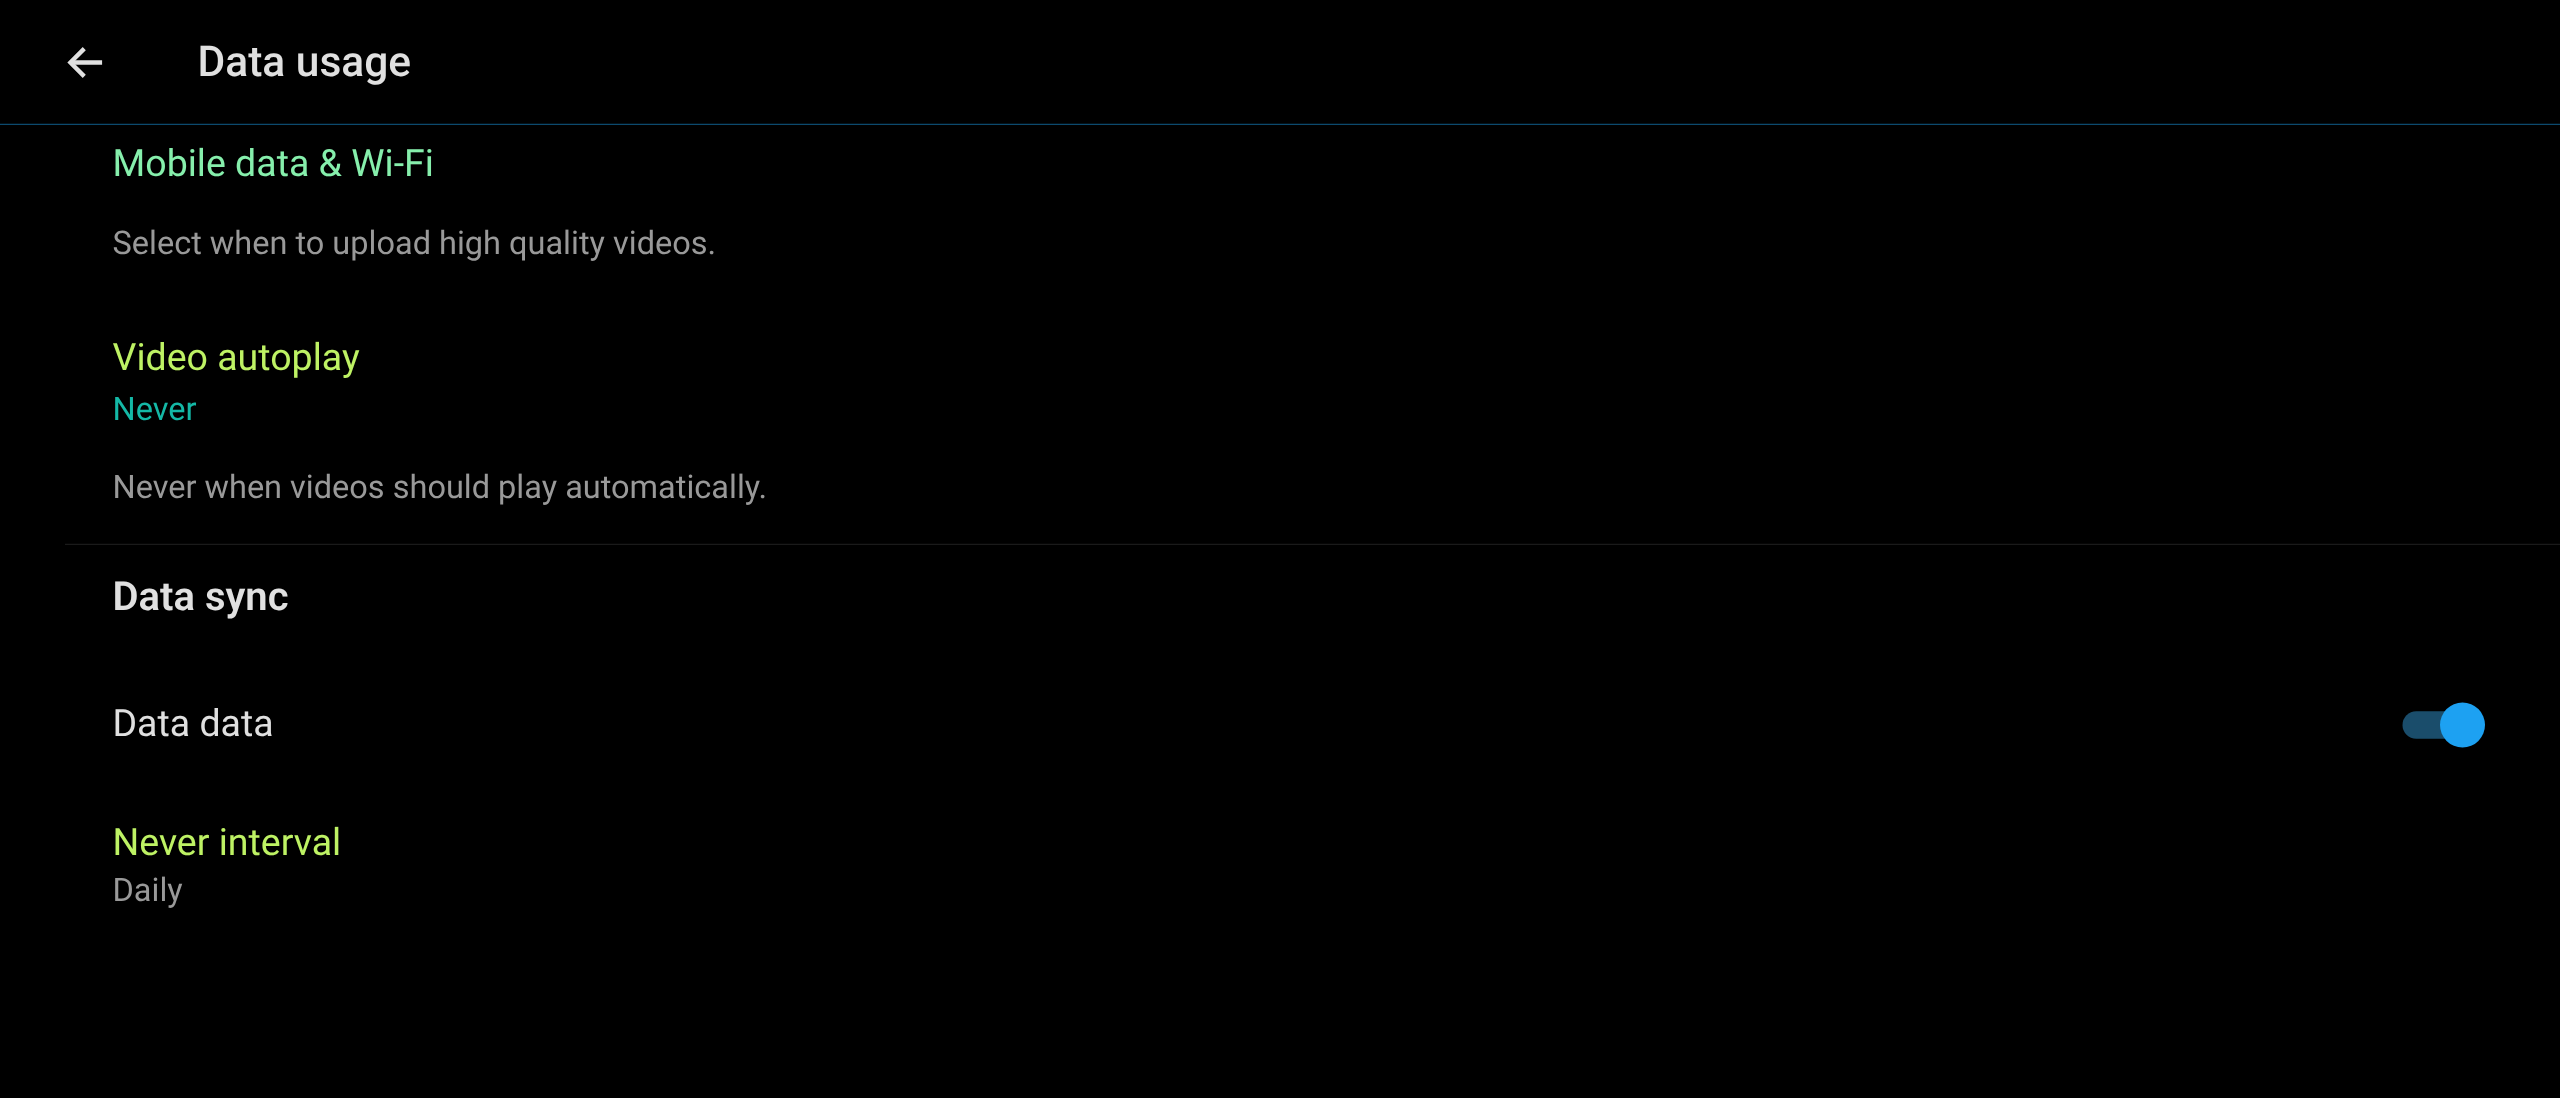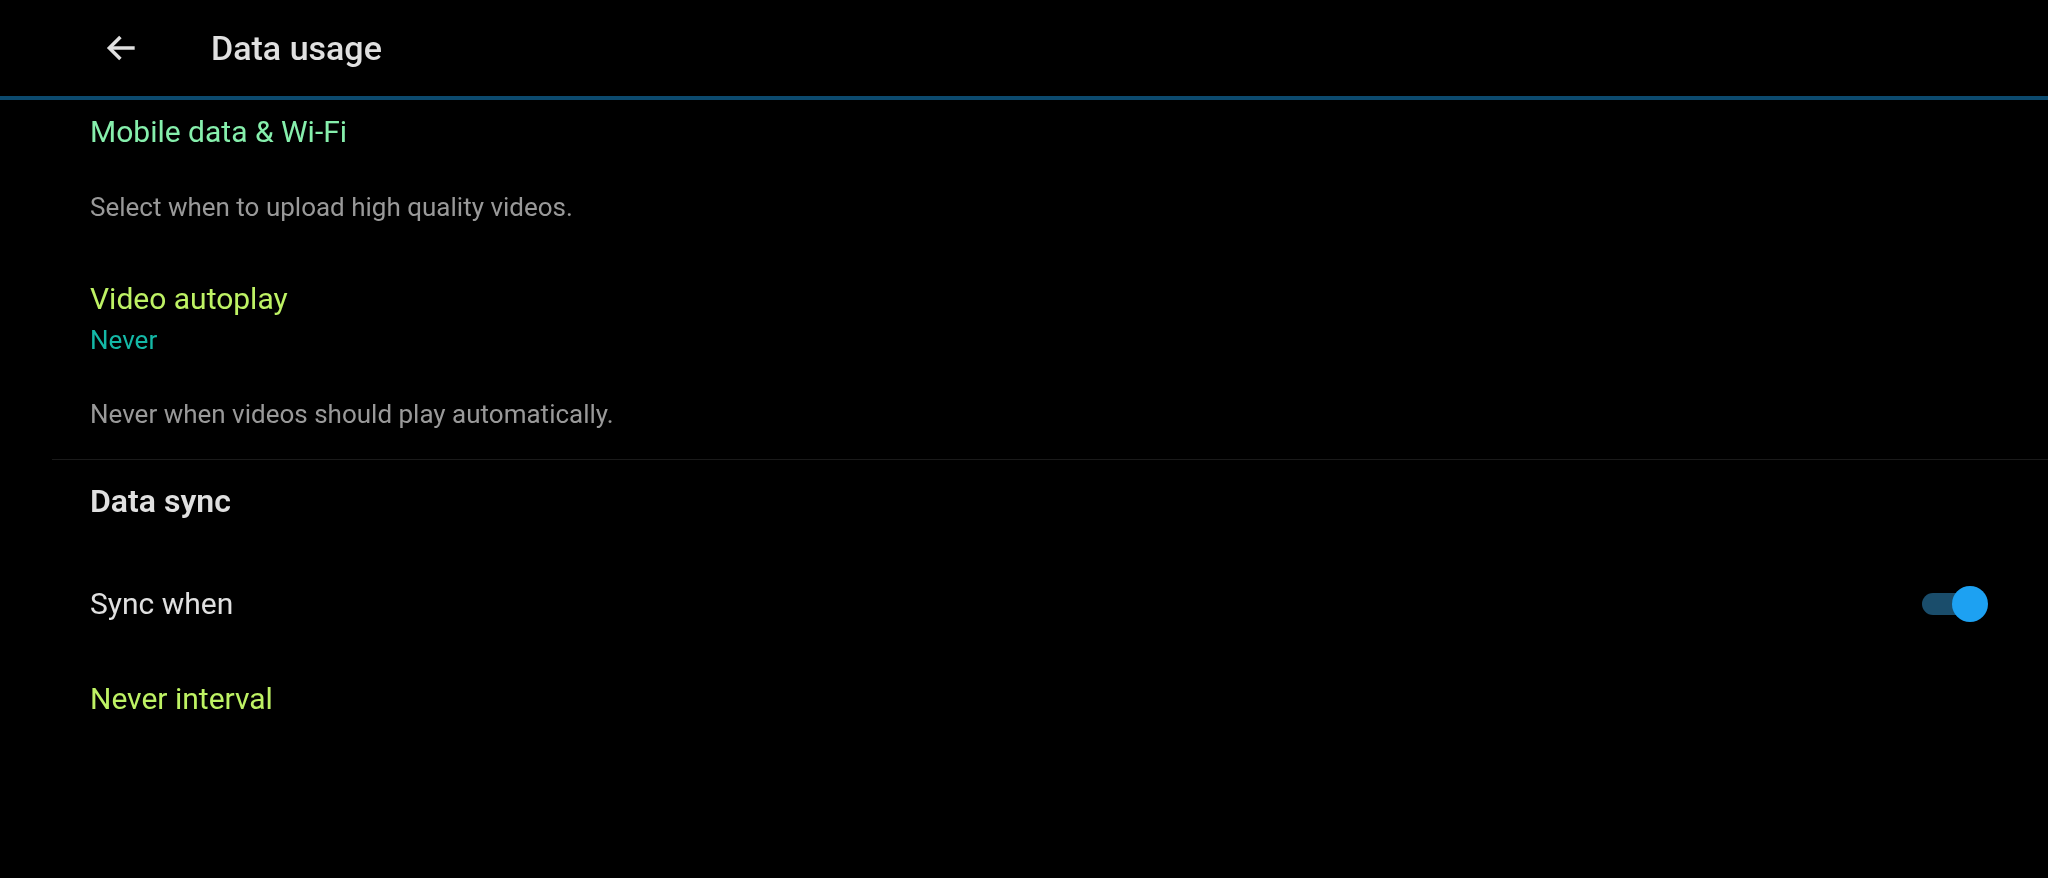--- a/index.html
+++ b/index.html
@@ -12,22 +12,22 @@
       height: 878px;
       background: #000000;
       font-family: Roboto, -apple-system, BlinkMacSystemFont, "Segoe UI", Helvetica, Arial, sans-serif;
       overflow: hidden;
       color: #e0e0e0;
     }
     .header {
       height: 100px;
       display: flex;
       align-items: center;
-      padding-left: 95px;
-      border-bottom: 4px solid #0c4a6e;
+      padding-left: 42px;
+      border-bottom: 1px solid #0c4a6e;
     }
     .back-button {
       display: flex;
       align-items: center;
       justify-content: center;
       cursor: pointer;
       padding: 8px;
     }
     .page-title {
       font-size: 34px;
@@ -52,21 +52,21 @@
       font-size: 26px;
       font-weight: 400;
       color: #14b8a6;
       margin-top: 6px;
       line-height: 1.3;
     }
     .setting-description {
       font-size: 26px;
       font-weight: 400;
       color: #999999;
-      margin-top: 40px;
+      margin-top: 28px;
       line-height: 1.3;
     }
     .upload-quality-block {
       padding-top: 12px;
     }
     .upload-quality-block .setting-value {
       color: #86efac;
       font-size: 30px;
       margin-top: 0;
     }
@@ -152,23 +152,24 @@
     <div class="setting-title">Video autoplay</div>
     <div class="setting-value">Never</div>
     <div class="setting-description">Never when videos should play automatically.</div>
   </div>
 
   <hr class="divider">
 
   <div class="section-header">Data sync</div>
 
   <div class="sync-data-row">
-    <div class="sync-data-label">Sync when</div>
+    <div class="sync-data-label">Data data</div>
     <div class="toggle">
       <div class="toggle-knob"></div>
     </div>
   </div>
 
   <div class="sync-interval-block">
     <div class="setting-title">Never interval</div>
+    <div class="sync-interval-value">Daily</div>
   </div>
 
 </div>
 
 </body></html>

